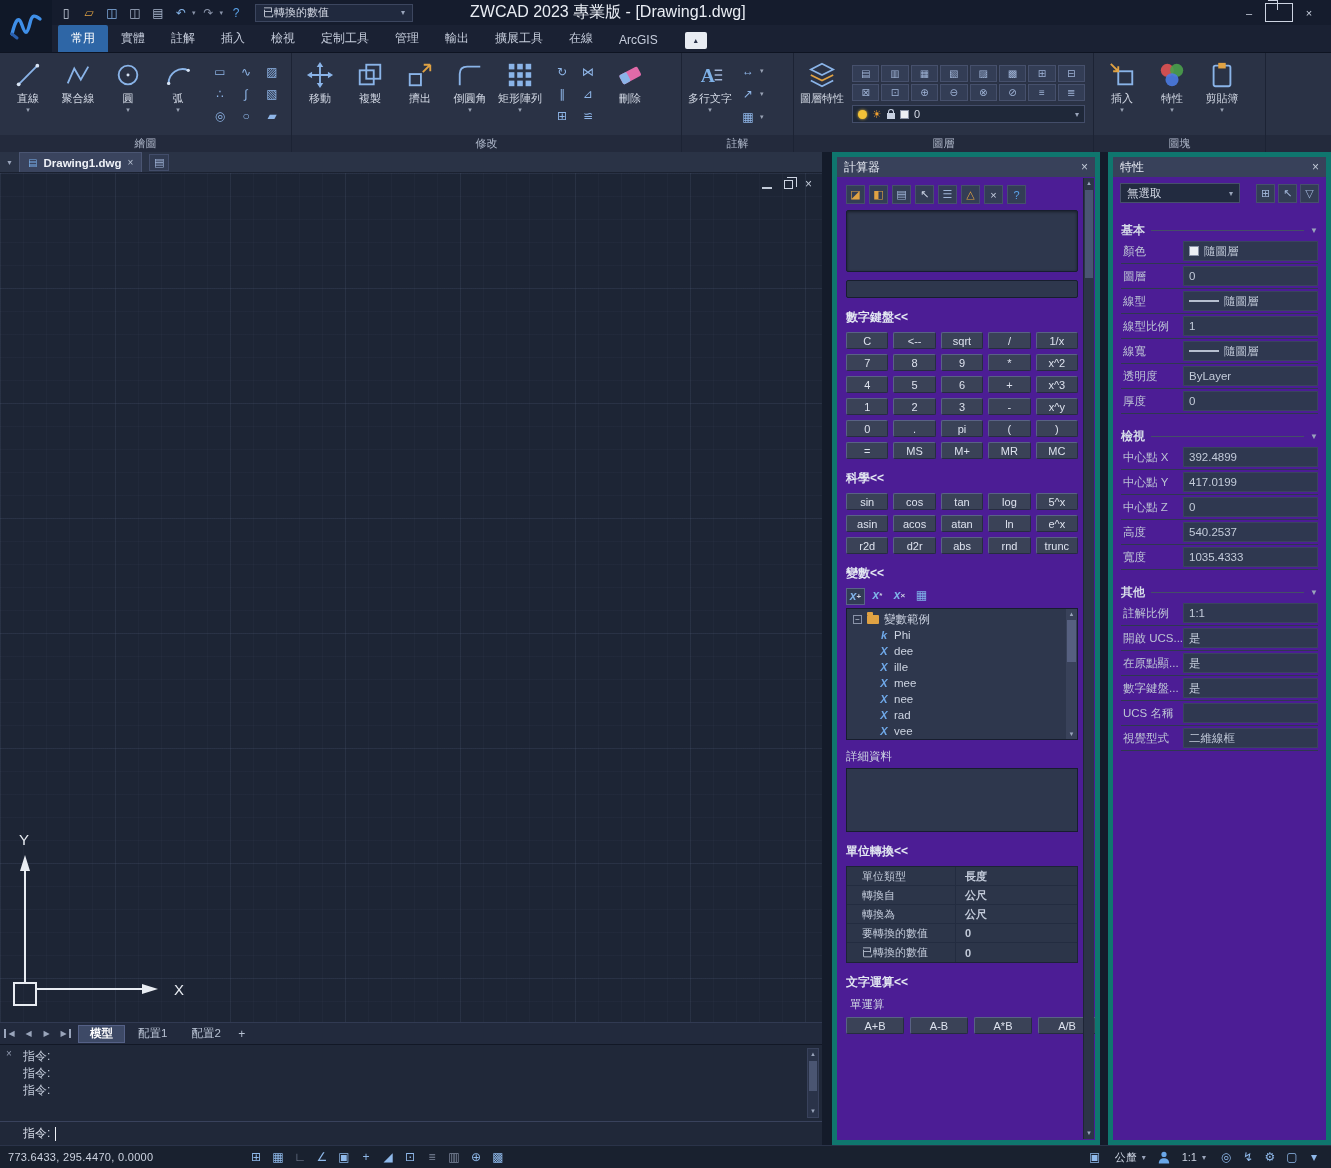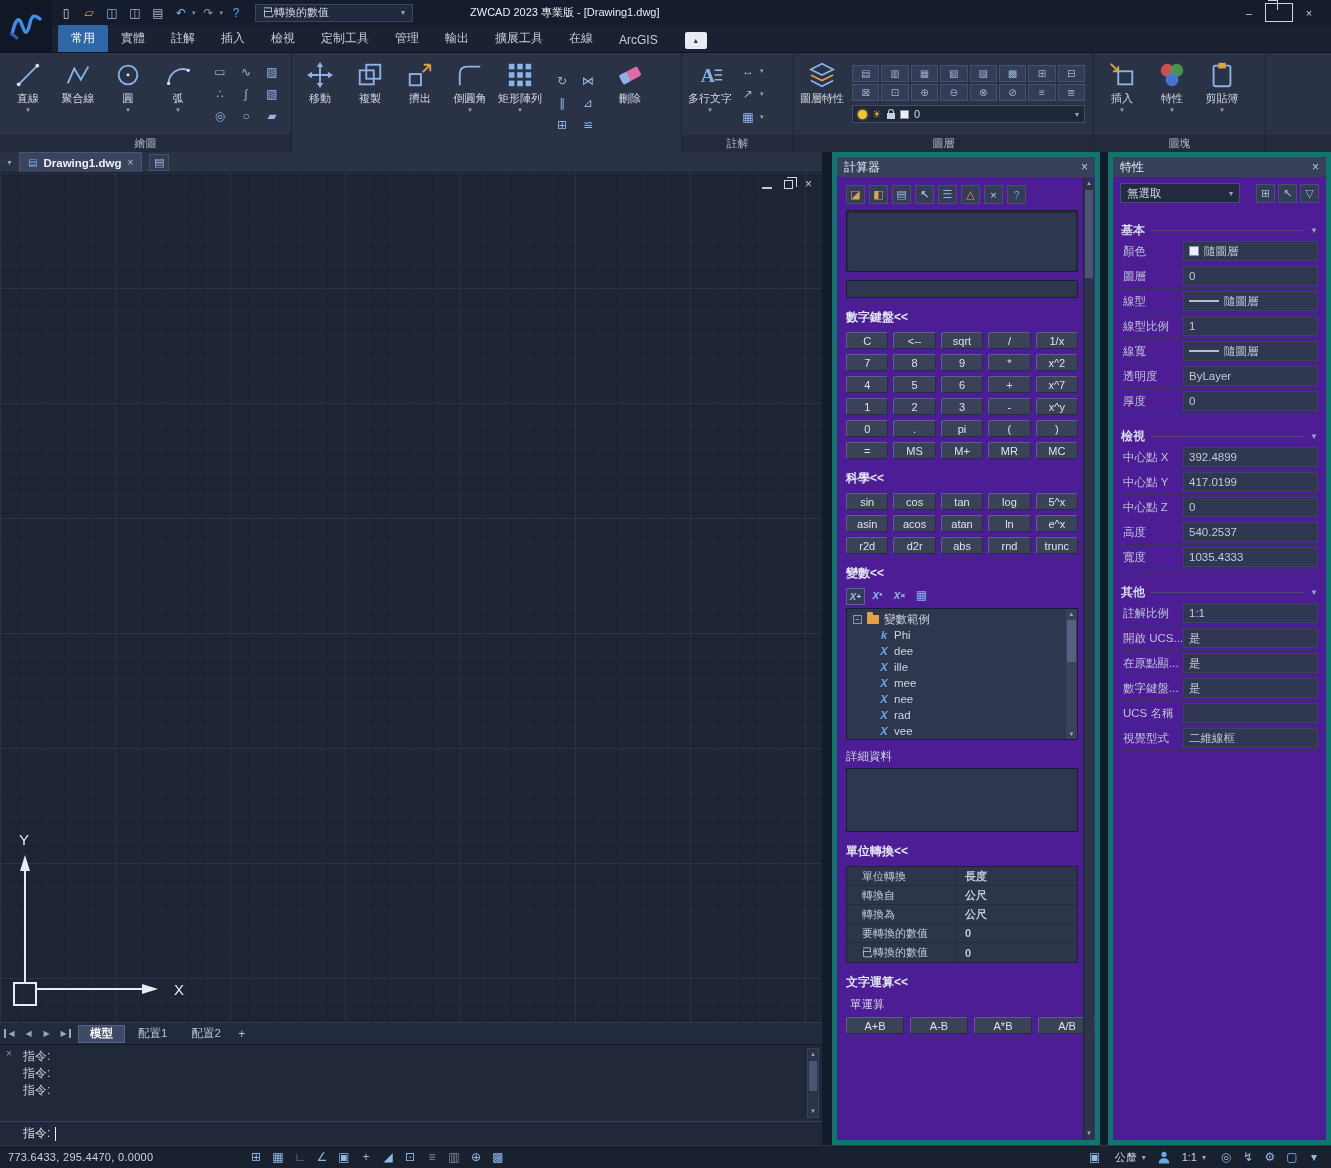--- a/index.html
+++ b/index.html
@@ -11,21 +11,21 @@
   
   .topbar{height:52px;display:flex;background:#151c2d;flex:0 0 auto;}
   .logo{width:52px;height:52px;display:flex;align-items:center;justify-content:center;background:#101828;}
   .top-right{flex:1;display:flex;flex-direction:column;min-width:0;}
   .titlebar{height:25px;display:flex;align-items:center;gap:3px;padding:0 4px;}
   .qico{min-width:20px;height:18px;display:flex;align-items:center;justify-content:center;font-size:12px;color:#b9c3d6;cursor:default;}
   .qcaret{font-size:7px;color:#8b95ab;margin-left:-2px;}
   .workspace{height:18px;border:1px solid #3c465f;background:#20293e;padding:0 7px;display:flex;align-items:center;gap:8px;min-width:158px;font-size:11px;color:#d6dbe7;margin-left:6px;}
   .workspace .combo-caret{margin-left:auto;}
   .combo-caret{font-size:8px;color:#9aa5bb;}
-  .wtitle{flex:1;padding-left:54px;font-size:11px;color:#e9edf4;white-space:nowrap;overflow:hidden;}
+  .wtitle{flex:1;padding-left:54px;font-size:16px;color:#e9edf4;white-space:nowrap;overflow:hidden;}
   .winctl{display:flex;align-items:center;gap:2px;padding-right:4px;}
   .winctl span{width:28px;height:19px;display:flex;align-items:center;justify-content:center;color:#cdd4e2;font-size:11px;}
   .ic-restore{position:relative;width:9px;height:9px;border:1px solid #cdd4e2;display:inline-block;}
   .ic-restore::before{content:'';position:absolute;top:-4px;left:2px;width:9px;height:9px;border:1px solid #cdd4e2;border-bottom:none;border-left:none;}
 
   .ribbon-tabs{height:27px;display:flex;align-items:flex-end;padding-left:6px;background:#1a2133;}
   .rtab{padding:5px 13px;font-size:12px;color:#c6cddc;border-radius:2px 2px 0 0;cursor:default;white-space:nowrap;}
   .rtab.active{background:#2e66a6;color:#ffffff;}
   .ribbon-min{margin-left:14px;margin-bottom:3px;width:22px;height:17px;background:#e8ecf2;border-radius:2px;color:#2a3349;font-size:8px;display:flex;align-items:center;justify-content:center;}
 
@@ -352,20 +352,23 @@
             <svg viewBox="0 0 30 30" width="28" height="28">
                 <g transform="rotate(-28 15 15)">
                   <rect x="4" y="10" width="22" height="11" rx="2" fill="#e06aa8"></rect>
                   <rect x="4" y="10" width="9" height="11" rx="2" fill="#8ab4e8"></rect>
                 </g>
               </svg>
           </span>
           <span class="rlabel">刪除</span>
         </div>
       </div>
+      <div class="rpanel-label">
+          <span>修改</span>
+        </div>
     </div>
 
     <div class="rpanel" style="width:112px">
       <div class="rpanel-body">
         <div class="rbtn">
           <span class="ricon">
             <svg viewBox="0 0 30 30" width="28" height="28">
                 <text x="5" y="23" font-size="21" fill="#7fb2e8" font-family="serif" font-weight="bold">A</text>
                 <path d="M20 10 h8 M20 15 h8 M20 20 h8" stroke="#9fb3d6" stroke-width="1.6"></path>
               </svg>
@@ -581,21 +584,21 @@
               <button class="kbtn">8</button>
               <button class="kbtn">9</button>
               <button class="kbtn">*</button>
               <button class="kbtn">x^2</button>
             </div>
             <div class="krow">
               <button class="kbtn">4</button>
               <button class="kbtn">5</button>
               <button class="kbtn">6</button>
               <button class="kbtn">+</button>
-              <button class="kbtn">x^7</button>
+              <button class="kbtn">x^3</button>
             </div>
             <div class="krow">
               <button class="kbtn">1</button>
               <button class="kbtn">2</button>
               <button class="kbtn">3</button>
               <button class="kbtn">-</button>
               <button class="kbtn">x^y</button>
             </div>
             <div class="krow">
               <button class="kbtn">0</button>
@@ -687,21 +690,21 @@
             <div class="tarr tdn">▼</div>
           </div>
         </div>
 
         <div class="cdet-label">詳細資料</div>
         <div class="cdetails"></div>
 
         <div class="csec">單位轉換&lt;&lt;</div>
         <div class="utable">
             <div class="urow">
-              <span class="ulab">單位轉換</span>
+              <span class="ulab">單位類型</span>
               <span class="uval">長度</span>
             </div>
             <div class="urow">
               <span class="ulab">轉換自</span>
               <span class="uval">公尺</span>
             </div>
             <div class="urow">
               <span class="ulab">轉換為</span>
               <span class="uval">公尺</span>
             </div>

